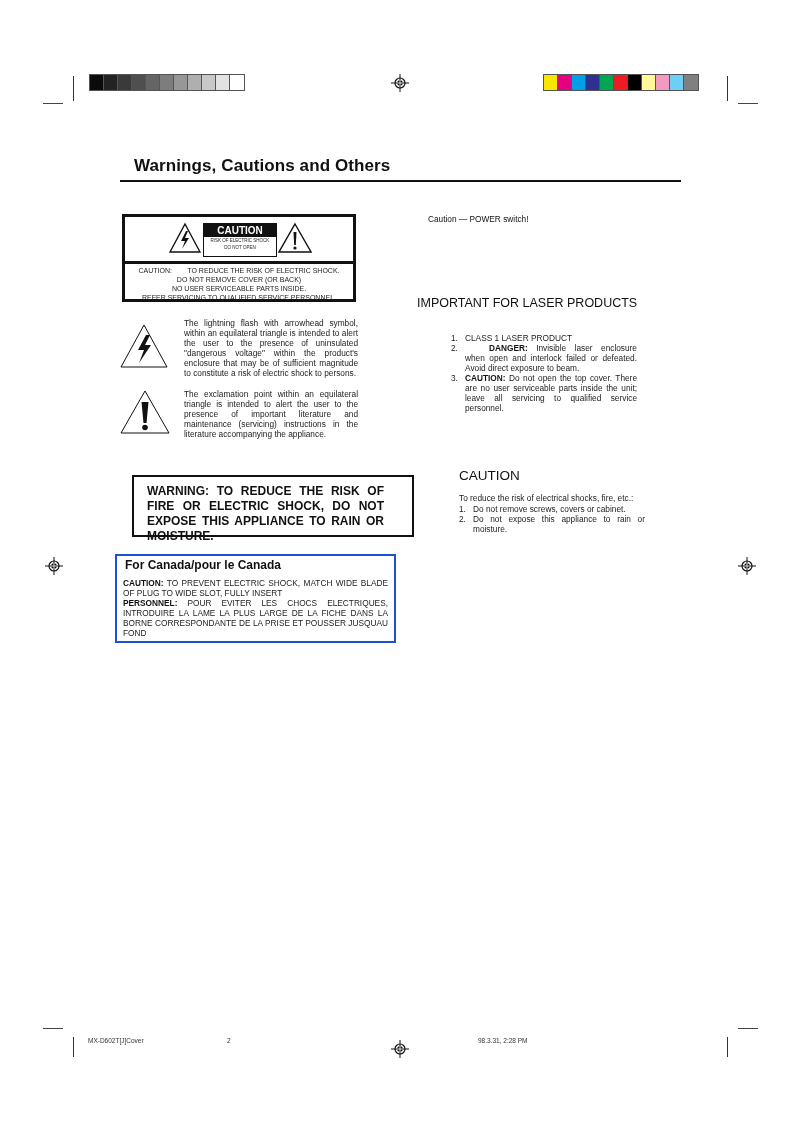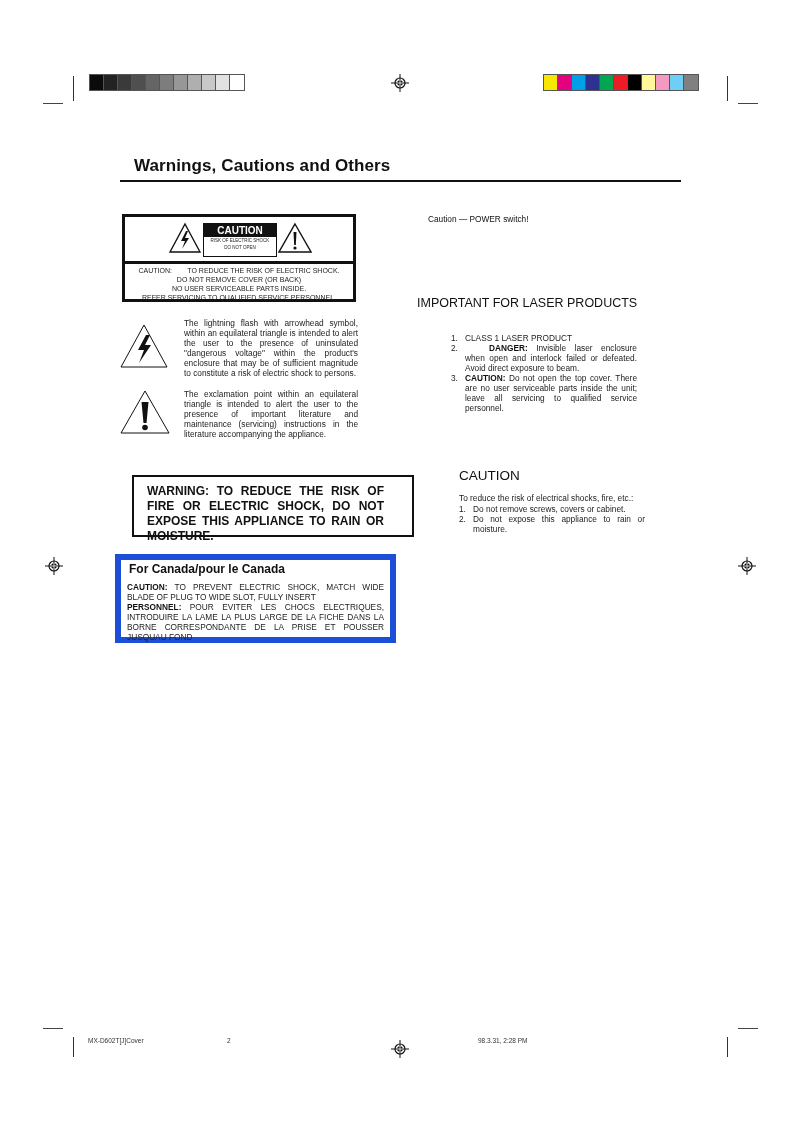--- a/index.html
+++ b/index.html
@@ -26,21 +26,21 @@
     .label-top { position: absolute; left: 0; top: 0; right: 0; height: 44px; border-bottom: 3px solid #111; }
     .label-center { position: absolute; left: 78px; top: 6px; width: 72px; height: 32px; border: 1px solid #111; text-align: center; }
     .label-center .hd { background: #111; color: #fff; font-weight: bold; font-size: 10px; height: 13px; line-height: 13px; }
     .label-center .sub { font-size: 4.5px; line-height: 8px; color: #222; }
     .label-text { position: absolute; left: 0; right: 0; top: 49px; font-size: 7px; line-height: 9px; text-align: center; color: #222; }
 
     .para { position: absolute; font-size: 8.3px; line-height: 10px; color: #222; text-align: justify; }
 
     .warn-box { position: absolute; left: 116px; top: 475px; width: 282px; height: 62px; border: 2px solid #111; box-sizing: border-box; padding: 7px 28px 0 13px; font-weight: bold; font-size: 12px; line-height: 15px; color: #111; text-align: justify; margin-left: 16px; }
 
-    .canada-box { position: absolute; left: 115px; top: 554px; width: 281px; height: 89px; border: 6px solid #1d4ed8; box-sizing: border-box; padding: 0 6px 0 6px; }
+    .canada-box { position: absolute; left: 115px; top: 554px; width: 281px; height: 89px; border: 2px solid #1d4ed8; box-sizing: border-box; padding: 0 6px 0 6px; }
     .canada-title { font-size: 12px; font-weight: bold; margin: 1px 0 0 2px; color: #111; height: 21px; line-height: 16px; }
     .canada-text { font-size: 8.3px; line-height: 10px; color: #222; text-align: justify; }
     .canada-text b { color: #111; }
 
     .rt-head { position: absolute; font-size: 8.3px; line-height: 10px; color: #222; }
     .sec-title { position: absolute; font-weight: normal; color: #111; }
 
     ol.list { position: absolute; margin: 0; padding: 0; list-style: none; font-size: 8.3px; line-height: 10px; color: #222; }
     ol.list li { position: relative; padding-left: 14px; text-align: justify; }
     ol.list li .num { position: absolute; left: 0; top: 0; }

